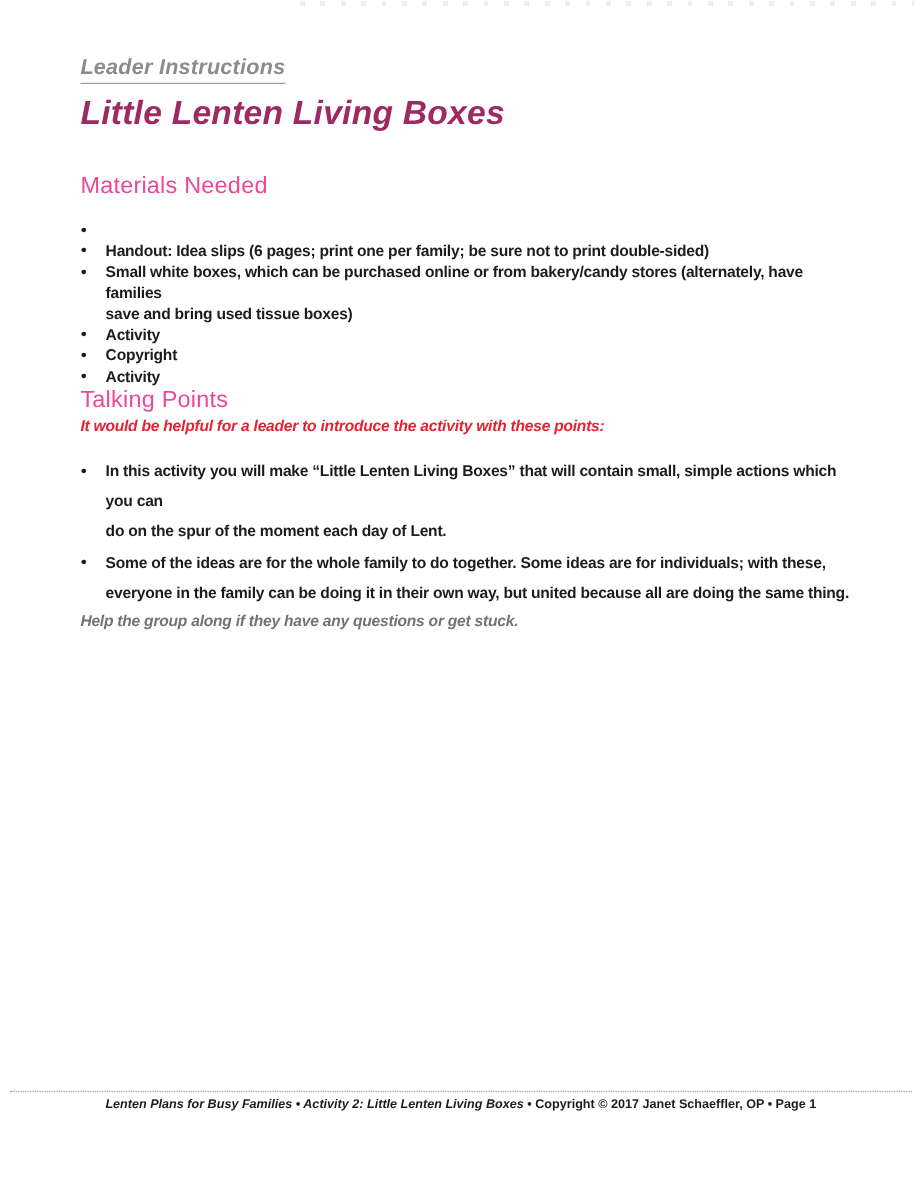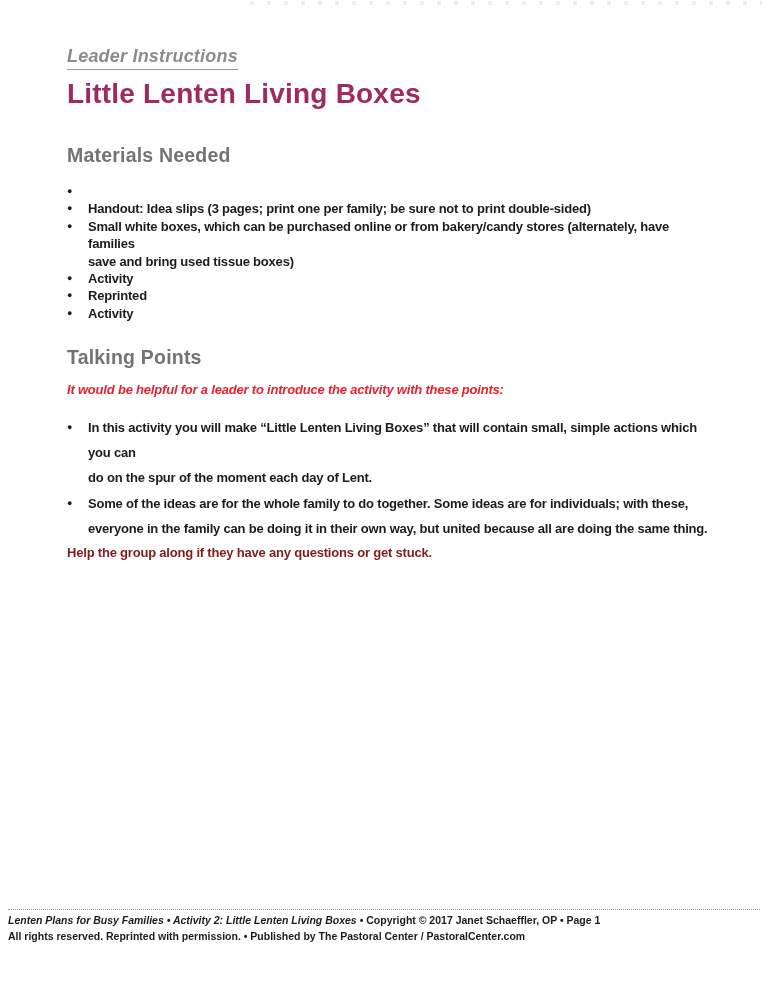--- a/index.html
+++ b/index.html
@@ -22,71 +22,71 @@
   .eyebrow {
     display:inline-block;
     font-size:18px; font-weight:bold; font-style:italic;
     color:#8c8c8c;
     border-bottom:1.5px solid #9a9a9a;
     padding-bottom:2px;
     letter-spacing:0.2px;
   }
   .doc-title {
     margin-top:8px;
-    font-size:28px; font-weight:bold; 
+    font-size:28px; font-weight:bold; font-style:italic;
     color:#9e2a63;
     letter-spacing:0.2px;
   }
   .section-heading {
-    font-size:19.5px; font-weight:bold;
-    color:#737373;
+    font-size:19.5px; font-weight:normal;
+    color:#ec4899;
     letter-spacing:0.2px;
   }
   .materials-heading { margin-top:34px; }
   .materials-list { margin-top:16px; list-style:none; }
   .materials-list li {
     display:flex;
     font-size:13px; line-height:17.4px; font-weight:600;
     letter-spacing:-0.2px;
   }
   .bullet {
     flex:0 0 21px;
     font-size:9px; line-height:17.4px;
     color:#1c1c1c;
   }
   .li-text { white-space:pre-line; }
   .em-inline { }
 
-  .tp-heading { margin-top:24px; }
+  .tp-heading { }
   .tp-intro {
-    margin-top:13px;
+    margin-top:2px;
     font-size:13px; font-weight:bold; font-style:italic;
     color:#e32330;
     letter-spacing:-0.2px;
   }
   .tp-list { margin-top:18px; list-style:none; }
   .tp-list li {
     display:flex;
     font-size:13px; line-height:25px; font-weight:600;
     letter-spacing:-0.2px;
     margin-bottom:1px;
   }
   .tp-list .bullet { line-height:25px; }
   .tp-outro {
     margin-top:4px;
-    font-size:13px; font-weight:bold; 
-    color:#7f1d1d;
+    font-size:13px; font-weight:bold; font-style:italic;
+    color:#737373;
     letter-spacing:-0.2px;
   }
 
   .footer {
     position:absolute; left:8px; top:909px; width:752px;
     border-top:1px dotted #9a9a9a;
     padding-top:3px;
-    text-align:left;
+    text-align:center;
     font-size:10.5px; font-weight:bold; line-height:15.5px;
     color:#1c1c1c;
   }
   .footer .it { font-style:italic; }
 </style>
 </head>
 <body>
 
 <div class="page">
   <div class="scan-dashes"></div>
@@ -99,34 +99,34 @@
     </div>
 
     <div class="section-heading materials-heading">Materials Needed</div>
 
     <ul class="materials-list">
       <li>
         <span class="bullet">●</span>
       </li>
       <li>
         <span class="bullet">●</span>
-        <span class="li-text"><span>Handout: Idea slips (3 pages; print one per family; be sure </span><span class="em-inline">not</span><span> to print double-sided)</span></span>
+        <span class="li-text"><span>Handout: Idea slips (6 pages; print one per family; be sure </span><span class="em-inline">not</span><span> to print double-sided)</span></span>
       </li>
       <li>
         <span class="bullet">●</span>
         <span class="li-text">Small white boxes, which can be purchased online or from bakery/candy stores (alternately, have families
 save and bring used tissue boxes)</span>
       </li>
       <li>
         <span class="bullet">●</span>
         <span class="li-text">Activity</span>
       </li>
       <li>
         <span class="bullet">●</span>
-        <span class="li-text">Reprinted</span>
+        <span class="li-text">Copyright</span>
       </li>
       <li>
         <span class="bullet">●</span>
         <span class="li-text">Activity</span>
       </li>
     </ul>
 
     <div class="section-heading tp-heading">Talking Points</div>
 
     <div class="tp-intro">It would be helpful for a leader to introduce the activity with these points:</div>
@@ -143,15 +143,14 @@
 everyone in the family can be doing it in their own way, but united because all are doing the same thing.</span>
       </li>
     </ul>
 
     <div class="tp-outro">Help the group along if they have any questions or get stuck.</div>
 
   </div>
 
   <div class="footer">
     <div><span class="it">Lenten Plans for Busy Families • Activity 2: Little Lenten Living Boxes </span><span>• Copyright © 2017 Janet Schaeffler, OP • Page 1</span></div>
-    <div>All rights reserved. Reprinted with permission. • Published by The Pastoral Center / PastoralCenter.com</div>
   </div>
 </div>
 
 </body></html>

